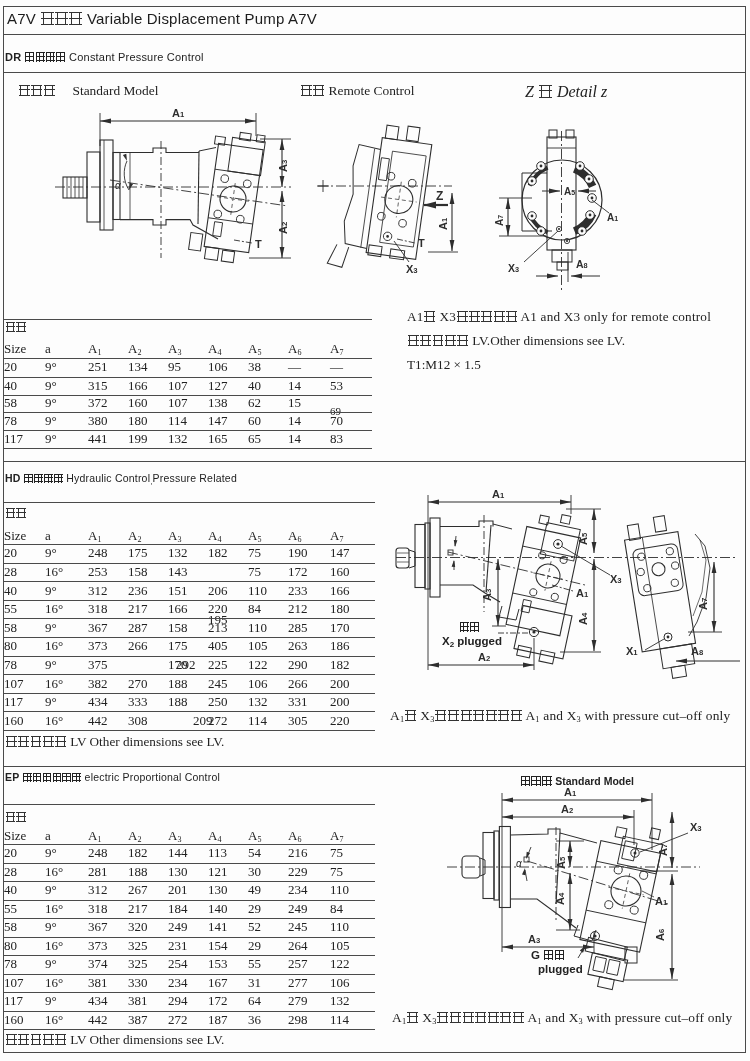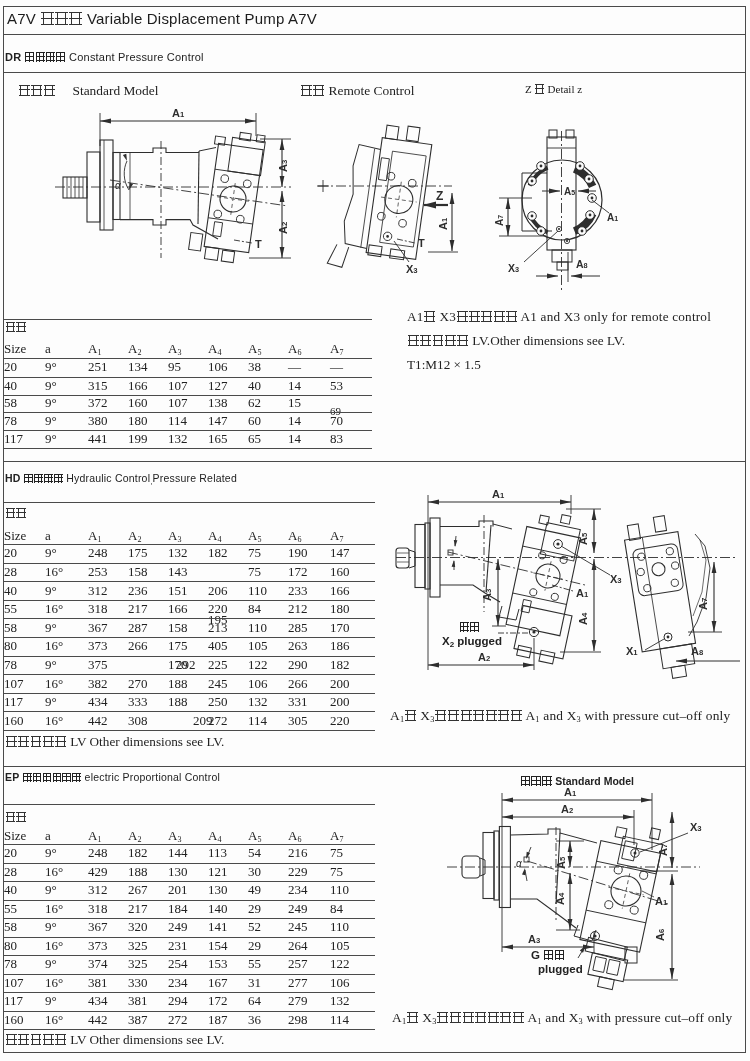--- a/index.html
+++ b/index.html
@@ -21,21 +21,21 @@
 <div class="ln" style="left:745px;top:6px;width:1.2px;height:1046px;background:#4a4a4a"></div>
 <div class="ln" style="left:3px;top:33.5px;width:743px;height:1.2px;background:#4a4a4a"></div>
 <div class="ln" style="left:3px;top:71.5px;width:743px;height:1px;background:#4a4a4a"></div>
 <div class="ln" style="left:3px;top:461px;width:743px;height:1px;background:#4a4a4a"></div>
 <div class="ln" style="left:3px;top:766px;width:743px;height:1px;background:#4a4a4a"></div>
 <div class="ln" style="left:3px;top:1051.5px;width:743px;height:1.2px;background:#4a4a4a"></div>
 <span class="a sans" style="left:7px;top:10px;font-size:15px;letter-spacing:0.2px;color:#1c1c1c">A7V <i class="k"></i><i class="k"></i><i class="k"></i> Variable Displacement Pump A7V</span>
 <span class="a sans" style="left:5px;top:51px;font-size:11px;letter-spacing:0.2px"><b>DR </b><i class="kb"></i><i class="kb"></i><i class="kb"></i><i class="kb"></i> Constant Pressure Control</span>
 <span class="a" style="left:18px;top:83px;font-size:13.4px;"><i class="k"></i><i class="k"></i><i class="k"></i>&nbsp;&nbsp;&nbsp;&nbsp; Standard Model</span>
 <span class="a" style="left:300px;top:83px;font-size:13.4px;"><i class="k"></i><i class="k"></i> Remote Control</span>
-<span class="a" style="left:525px;top:83px;font-size:11px;">Z <i class="k"></i> Detail z</span>
+<span class="a" style="left:525px;top:83px;font-size:16px;font-style:italic;">Z <i class="k"></i> Detail z</span>
 <span class="a" style="left:407px;top:309px;font-size:13.2px;letter-spacing:0.2px">A1<i class="k"></i> X3<i class="k"></i><i class="k"></i><i class="k"></i><i class="k"></i><i class="k"></i> A1 and X3 only for remote control</span>
 <span class="a" style="left:407px;top:333px;font-size:13.2px;"><i class="k"></i><i class="k"></i><i class="k"></i><i class="k"></i><i class="k"></i> LV.Other dimensions see LV.</span>
 <span class="a" style="left:407px;top:357px;font-size:13.2px;">T1:M12 × 1.5</span>
 <div class="ln" style="left:3px;top:318.5px;width:369px;height:1px;background:#4a4a4a"></div>
 <span class="a" style="left:5px;top:321px;font-size:11.5px;"><i class="k"></i><i class="k"></i></span>
 <span class="a" style="left:4px;top:341px;font-size:13px;">Size</span>
 <span class="a" style="left:45px;top:341px;font-size:13px;">a</span>
 <span class="a" style="left:88px;top:341px;font-size:13px;">A<sub class="s">1</sub></span>
 <span class="a" style="left:128px;top:341px;font-size:13px;">A<sub class="s">2</sub></span>
 <span class="a" style="left:168px;top:341px;font-size:13px;">A<sub class="s">3</sub></span>
@@ -227,21 +227,21 @@
 <span class="a" style="left:88px;top:845.25px;font-size:13px;">248</span>
 <span class="a" style="left:128px;top:845.25px;font-size:13px;">182</span>
 <span class="a" style="left:168px;top:845.25px;font-size:13px;">144</span>
 <span class="a" style="left:208px;top:845.25px;font-size:13px;">113</span>
 <span class="a" style="left:248px;top:845.25px;font-size:13px;">54</span>
 <span class="a" style="left:288px;top:845.25px;font-size:13px;">216</span>
 <span class="a" style="left:330px;top:845.25px;font-size:13px;">75</span>
 <div class="ln" style="left:3px;top:862.5px;width:372px;height:1px;background:#4a4a4a"></div>
 <span class="a" style="left:4px;top:863.75px;font-size:13px;">28</span>
 <span class="a" style="left:45px;top:863.75px;font-size:13px;">16°</span>
-<span class="a" style="left:88px;top:863.75px;font-size:13px;">429</span>
+<span class="a" style="left:88px;top:863.75px;font-size:13px;">281</span>
 <span class="a" style="left:128px;top:863.75px;font-size:13px;">188</span>
 <span class="a" style="left:168px;top:863.75px;font-size:13px;">130</span>
 <span class="a" style="left:208px;top:863.75px;font-size:13px;">121</span>
 <span class="a" style="left:248px;top:863.75px;font-size:13px;">30</span>
 <span class="a" style="left:288px;top:863.75px;font-size:13px;">229</span>
 <span class="a" style="left:330px;top:863.75px;font-size:13px;">75</span>
 <div class="ln" style="left:3px;top:881.0px;width:372px;height:1px;background:#4a4a4a"></div>
 <span class="a" style="left:4px;top:882.25px;font-size:13px;">40</span>
 <span class="a" style="left:45px;top:882.25px;font-size:13px;">9°</span>
 <span class="a" style="left:88px;top:882.25px;font-size:13px;">312</span>

